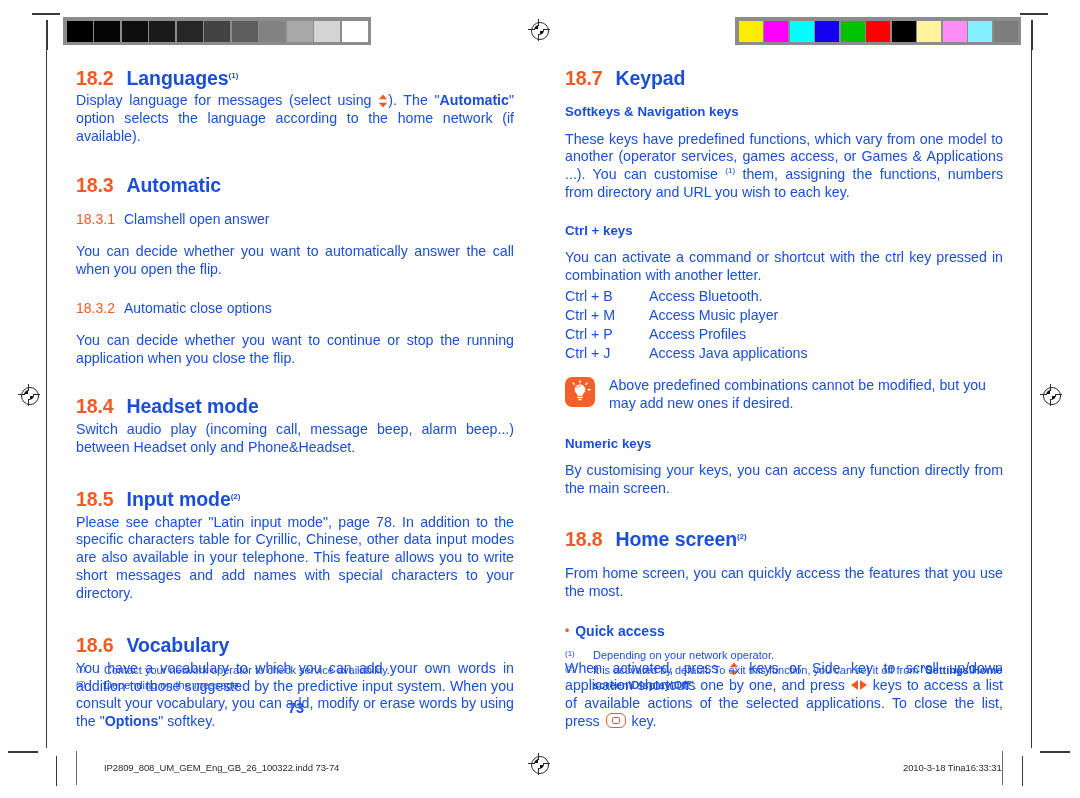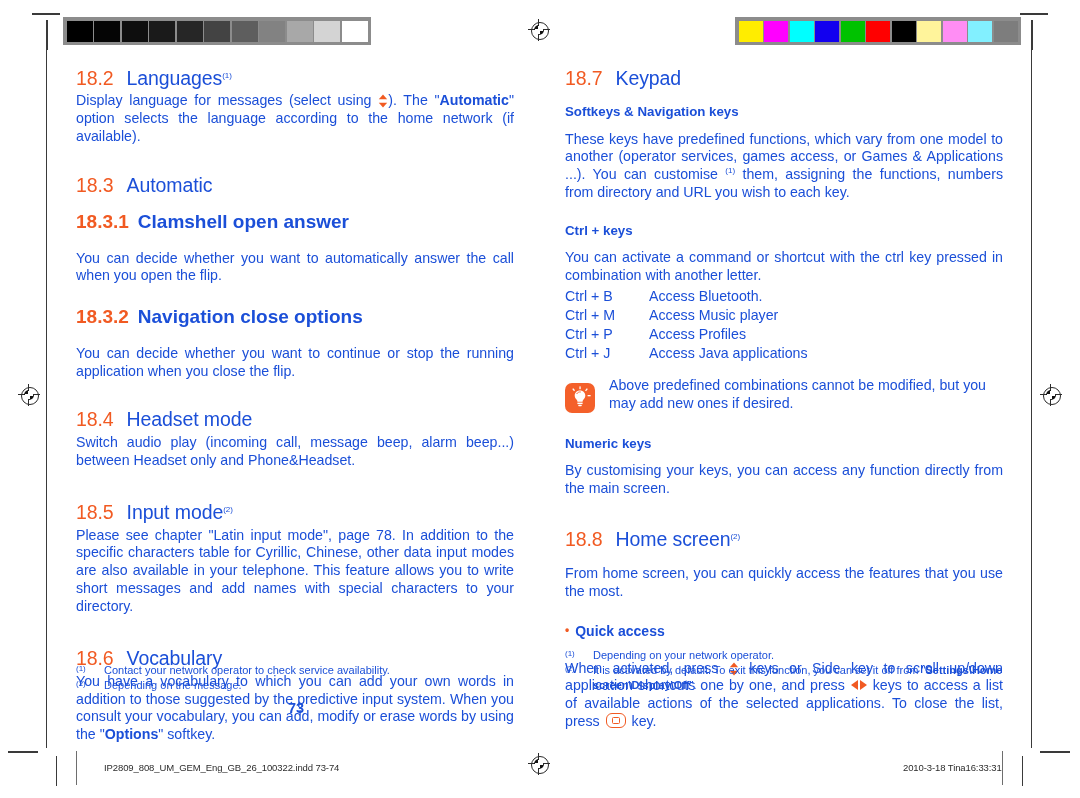--- a/index.html
+++ b/index.html
@@ -64,30 +64,30 @@
     top: 66px;
     width: 438px;
   }
   .col.left  { left: 76px; }
   .col.right { left: 565px; }
 
   
   h2.sec {
     margin: 0 0 2px 0;
     font-size: 19.5px;
-    font-weight: normal;
+    font-weight: bold;
     line-height: 1.25;
     letter-spacing: -0.1px;
   }
   h2.sec .num { color: #f15a22; margin-right: 13px; }
   h2.sec .ttl { color: #1b4fd8; }
   h3.subsec {
     margin: 0 0 4px 0;
-    font-size: 19px;
-    font-weight: bold;
+    font-size: 14px;
+    font-weight: normal;
     line-height: 1.3;
   }
   h3.subsec .num { color: #f15a22; margin-right: 9px; }
   h3.subsec .ttl { color: #1b4fd8; }
   h4.plain {
     margin: 0 0 3px 0;
     font-size: 13.3px;
     font-weight: bold;
     color: #1b4fd8;
     line-height: 1.3;
@@ -127,21 +127,21 @@
     display: flex;
     font-size: 14.2px;
     line-height: 1.32;
     color: #1b4fd8;
   }
   .shortcut-row .combo { width: 84px; flex: 0 0 84px; }
 
   
   .tip {
     display: flex;
-    align-items: flex-end;
+    align-items: flex-start;
     margin-top: 14px;
   }
   .tip .bulb {
     flex: 0 0 auto;
     width: 30px; height: 30px;
     background: #f4602a;
     border-radius: 7px;
     position: relative;
     margin-right: 14px;
     margin-top: 1px;
@@ -319,21 +319,21 @@
 
     <h3 class="subsec">
       <span class="num">18.3.1</span><span class="ttl">Clamshell open answer</span>
     </h3>
     <div class="sp-sm"></div>
     <p class="body">You can decide whether you want to automatically answer the call when you open the flip.</p>
 
     <div class="sp-md"></div>
 
     <h3 class="subsec">
-      <span class="num">18.3.2</span><span class="ttl">Navigation close options</span>
+      <span class="num">18.3.2</span><span class="ttl">Automatic close options</span>
     </h3>
     <div class="sp-sm"></div>
     <p class="body">You can decide whether you want to continue or stop the running application when you close the flip.</p>
 
     <div class="sp-lg"></div>
 
     <h2 class="sec">
       <span class="num">18.4</span><span class="ttl">Headset mode</span>
     </h2>
     <p class="body">Switch audio play (incoming call, message beep, alarm beep...) between Headset only and Phone&amp;Headset.</p>

